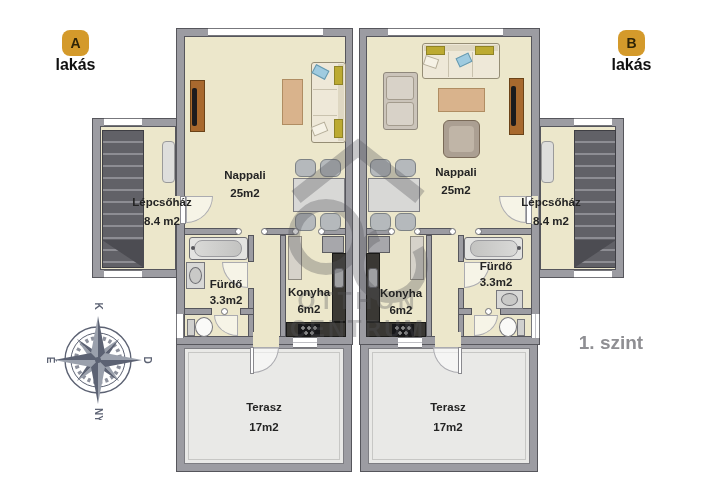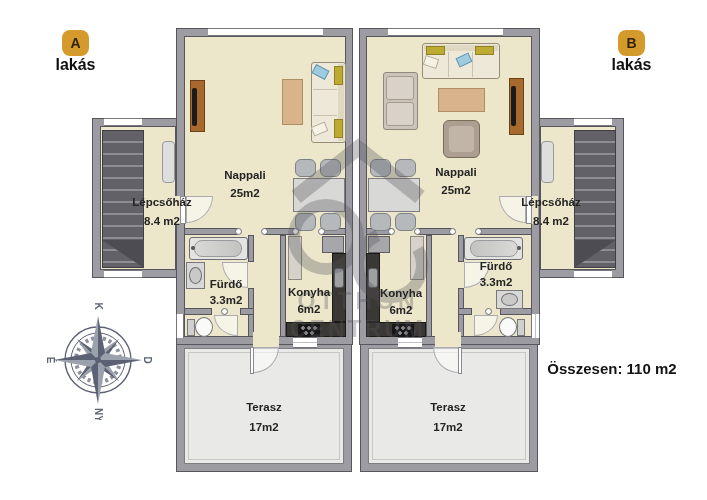--- a/index.html
+++ b/index.html
@@ -46,21 +46,21 @@
 
   <div class="abs badge" style="left:62px;top:30px;width:27px;height:26px;">
       <span>A</span>
     </div>
   <div class="abs badge-label" style="left:45px;top:56px;width:61px;">lakás</div>
   <div class="abs badge" style="left:618px;top:30px;width:27px;height:26px;">
       <span>B</span>
     </div>
   <div class="abs badge-label" style="left:601px;top:56px;width:61px;">lakás</div>
 
-  <div class="abs side-total" style="left:546px;top:360px;width:132px;">Összesen: 110 m2</div>
+  <div class="abs side-level" style="left:551px;top:332px;width:120px;">1. szint</div>
 
   <div class="abs wallblock" style="left:176px;top:340px;width:176px;height:132px;"></div>
   <div class="abs wallblock" style="left:360px;top:340px;width:178px;height:132px;"></div>
   <div class="abs terrace" style="left:184px;top:348px;width:160px;height:116px;"></div>
   <div class="abs terrace" style="left:368px;top:348px;width:162px;height:116px;"></div>
 
   <div class="abs wallblock" style="left:92px;top:118px;width:92px;height:160px;"></div>
   <div class="abs wallblock" style="left:532px;top:118px;width:92px;height:160px;"></div>
   <div class="abs floor" style="left:100px;top:126px;width:76px;height:144px;"></div>
   <div class="abs floor" style="left:540px;top:126px;width:76px;height:144px;"></div>

